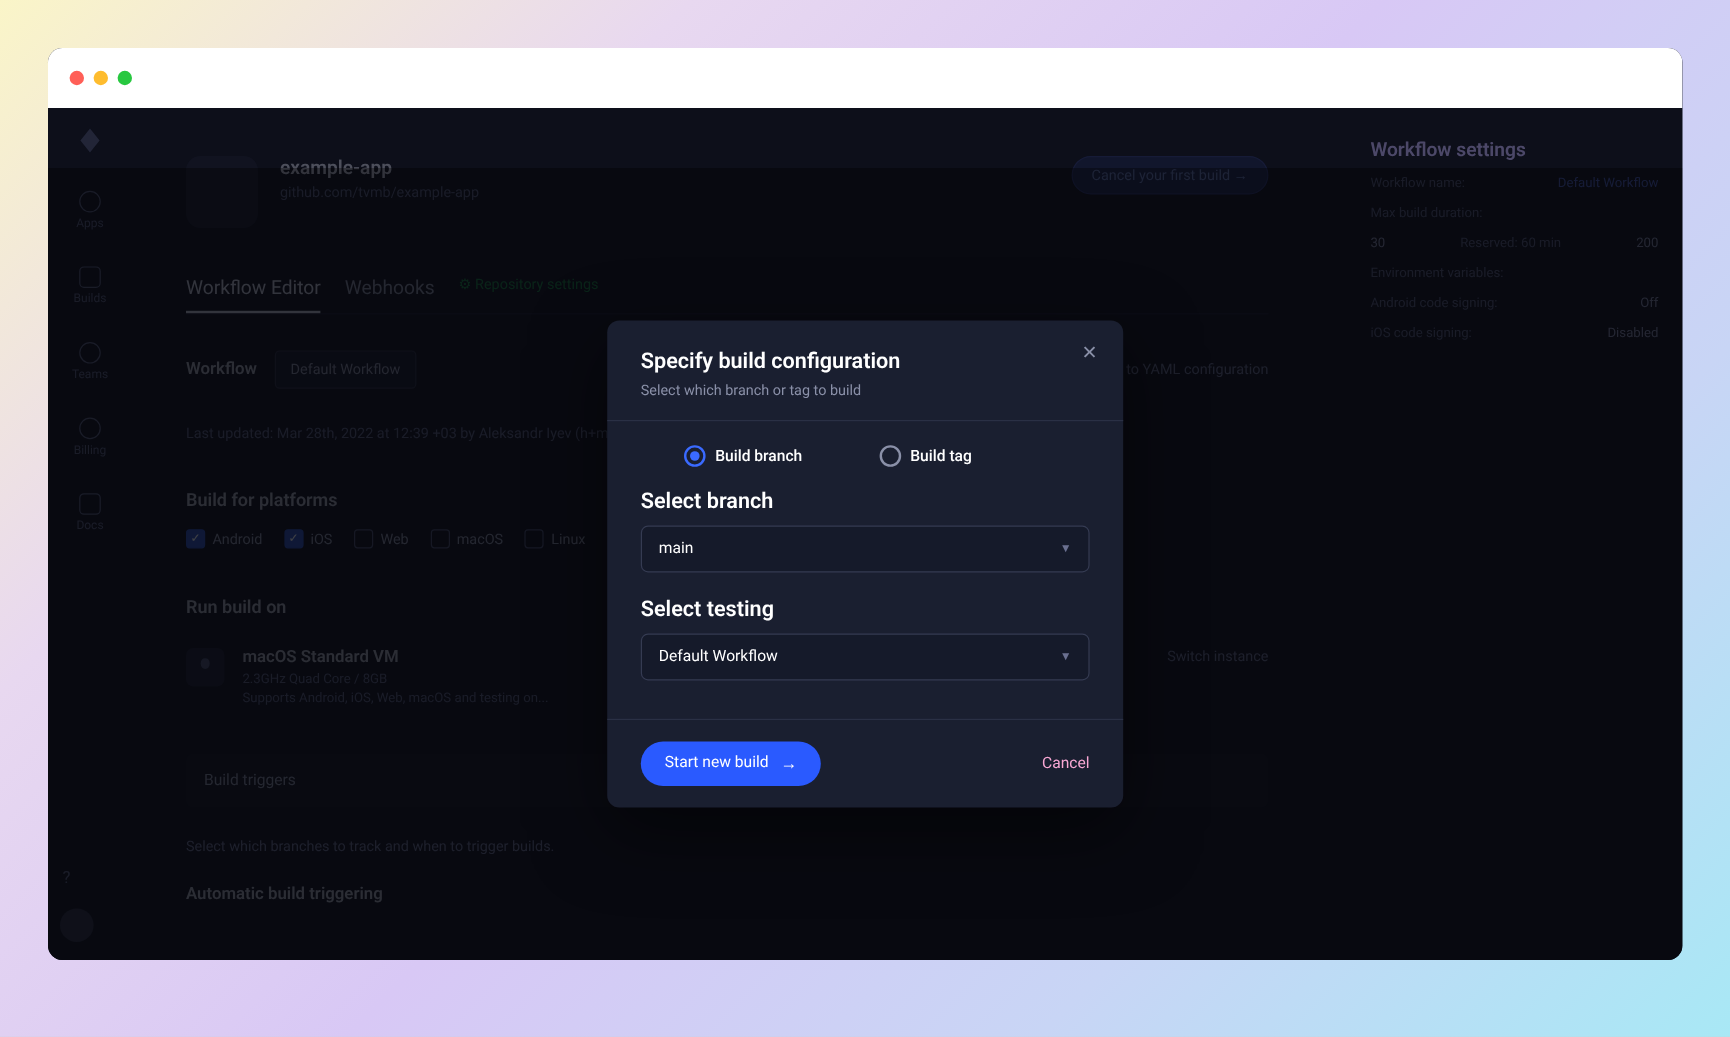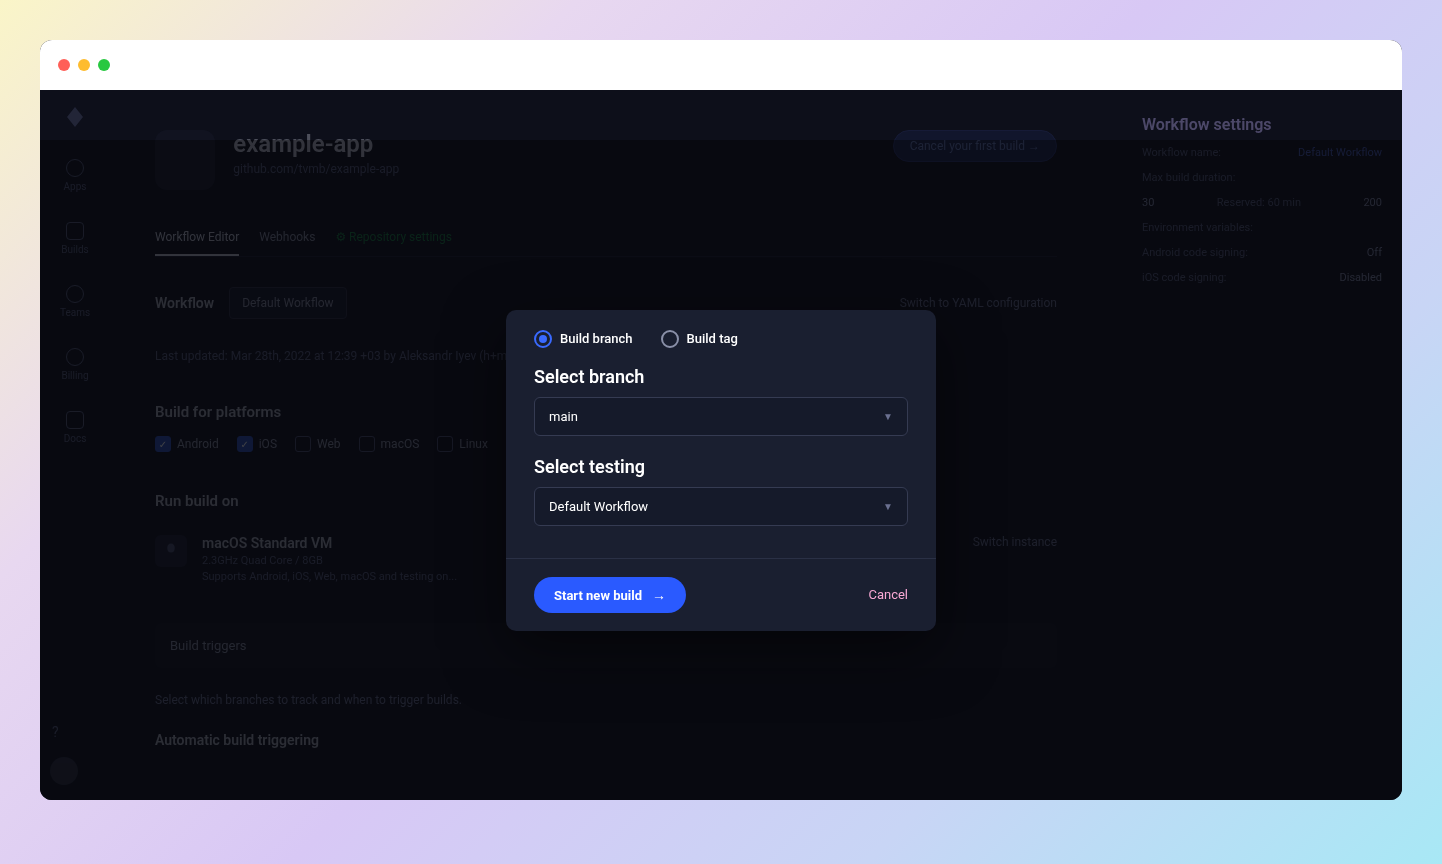--- a/index.html
+++ b/index.html
@@ -107,21 +107,21 @@
       display: inline-block;
       vertical-align: top;
     }
     .app-title-block {
       display: inline-block;
       margin-left: 15px;
       vertical-align: top;
     }
     .app-title {
       color: #c5c9d8;
-      font-size: 24px;
+      font-size: 16px;
       font-weight: 600;
     }
     .app-subtitle {
       color: #5a6080;
       font-size: 12px;
       margin-top: 4px;
     }
     .start-btn {
       background: #1a2550;
       color: #6a80c0;
@@ -131,21 +131,21 @@
       font-size: 12px;
     }
     .tabs {
       margin-top: 40px;
       display: flex;
       gap: 20px;
       border-bottom: 1px solid #1a1d2e;
     }
     .tab {
       color: #8a8fa3;
-      font-size: 12px;
+      font-size: 16px;
       padding-bottom: 10px;
     }
     .tab.active {
       color: #c5c9d8;
       border-bottom: 2px solid #c5c9d8;
     }
     .repo-settings {
       float: right;
       font-size: 12px;
       color: #15803d;
@@ -325,20 +325,21 @@
     .radio-row {
       display: flex;
       gap: 28px;
       margin-bottom: 18px;
     }
     .radio-item {
       display: flex;
       align-items: center;
       gap: 8px;
       cursor: pointer;
+      margin-left: 36px;
     }
     .radio-circle {
       width: 18px;
       height: 18px;
       border-radius: 50%;
       border: 2px solid #8a90a8;
       display: flex;
       align-items: center;
       justify-content: center;
     }
@@ -387,24 +388,24 @@
       align-items: center;
       justify-content: space-between;
     }
     .start-build-btn {
       background: #2a5aff;
       color: #ffffff;
       border: none;
       padding: 10px 20px;
       border-radius: 20px;
       font-size: 13px;
-      font-weight: 700;
+      font-weight: 400;
       cursor: pointer;
       display: flex;
-      align-items: flex-end;
+      align-items: flex-start;
       gap: 10px;
     }
     .arrow-icon {
       font-size: 14px;
     }
     .cancel-link {
       color: #f9a8d4;
       font-size: 13px;
       cursor: pointer;
     }
@@ -566,20 +567,25 @@
         </div>
         <div class="right-row">
           <span class="right-label">iOS code signing:</span>
           <span class="right-value">Disabled</span>
         </div>
       </div>
     </div>
 
     <div class="modal-overlay">
       <div class="modal">
+        <div class="modal-header">
+          <div class="modal-title">Specify build configuration</div>
+          <div class="modal-subtitle">Select which branch or tag to build</div>
+          <div class="modal-close">✕</div>
+        </div>
         <div class="modal-body">
           <div class="radio-row">
             <div class="radio-item">
               <div class="radio-circle selected">
                 <div class="radio-dot"></div>
               </div>
               <span class="radio-label">Build branch</span>
             </div>
             <div class="radio-item">
               <div class="radio-circle"></div>

